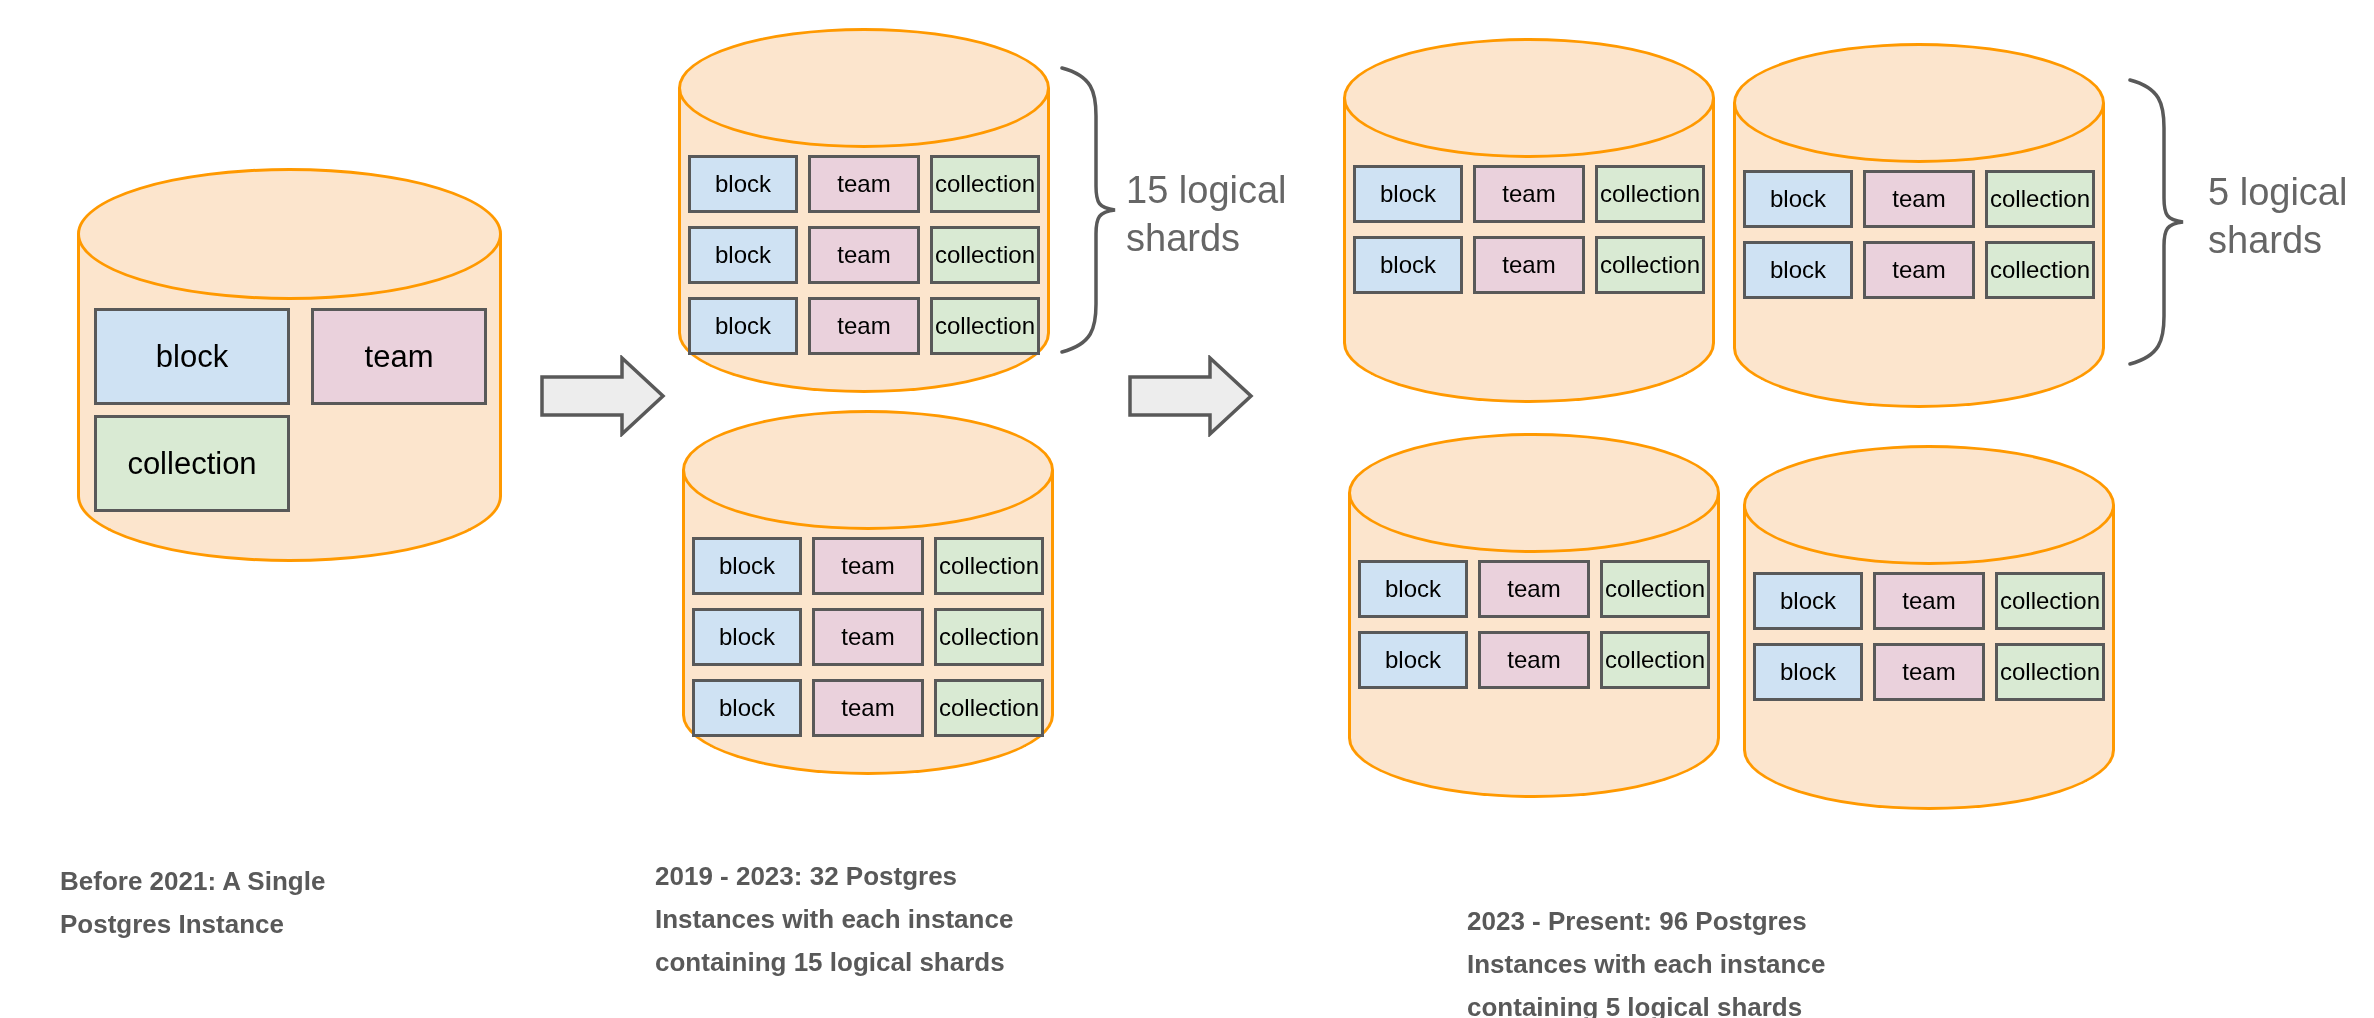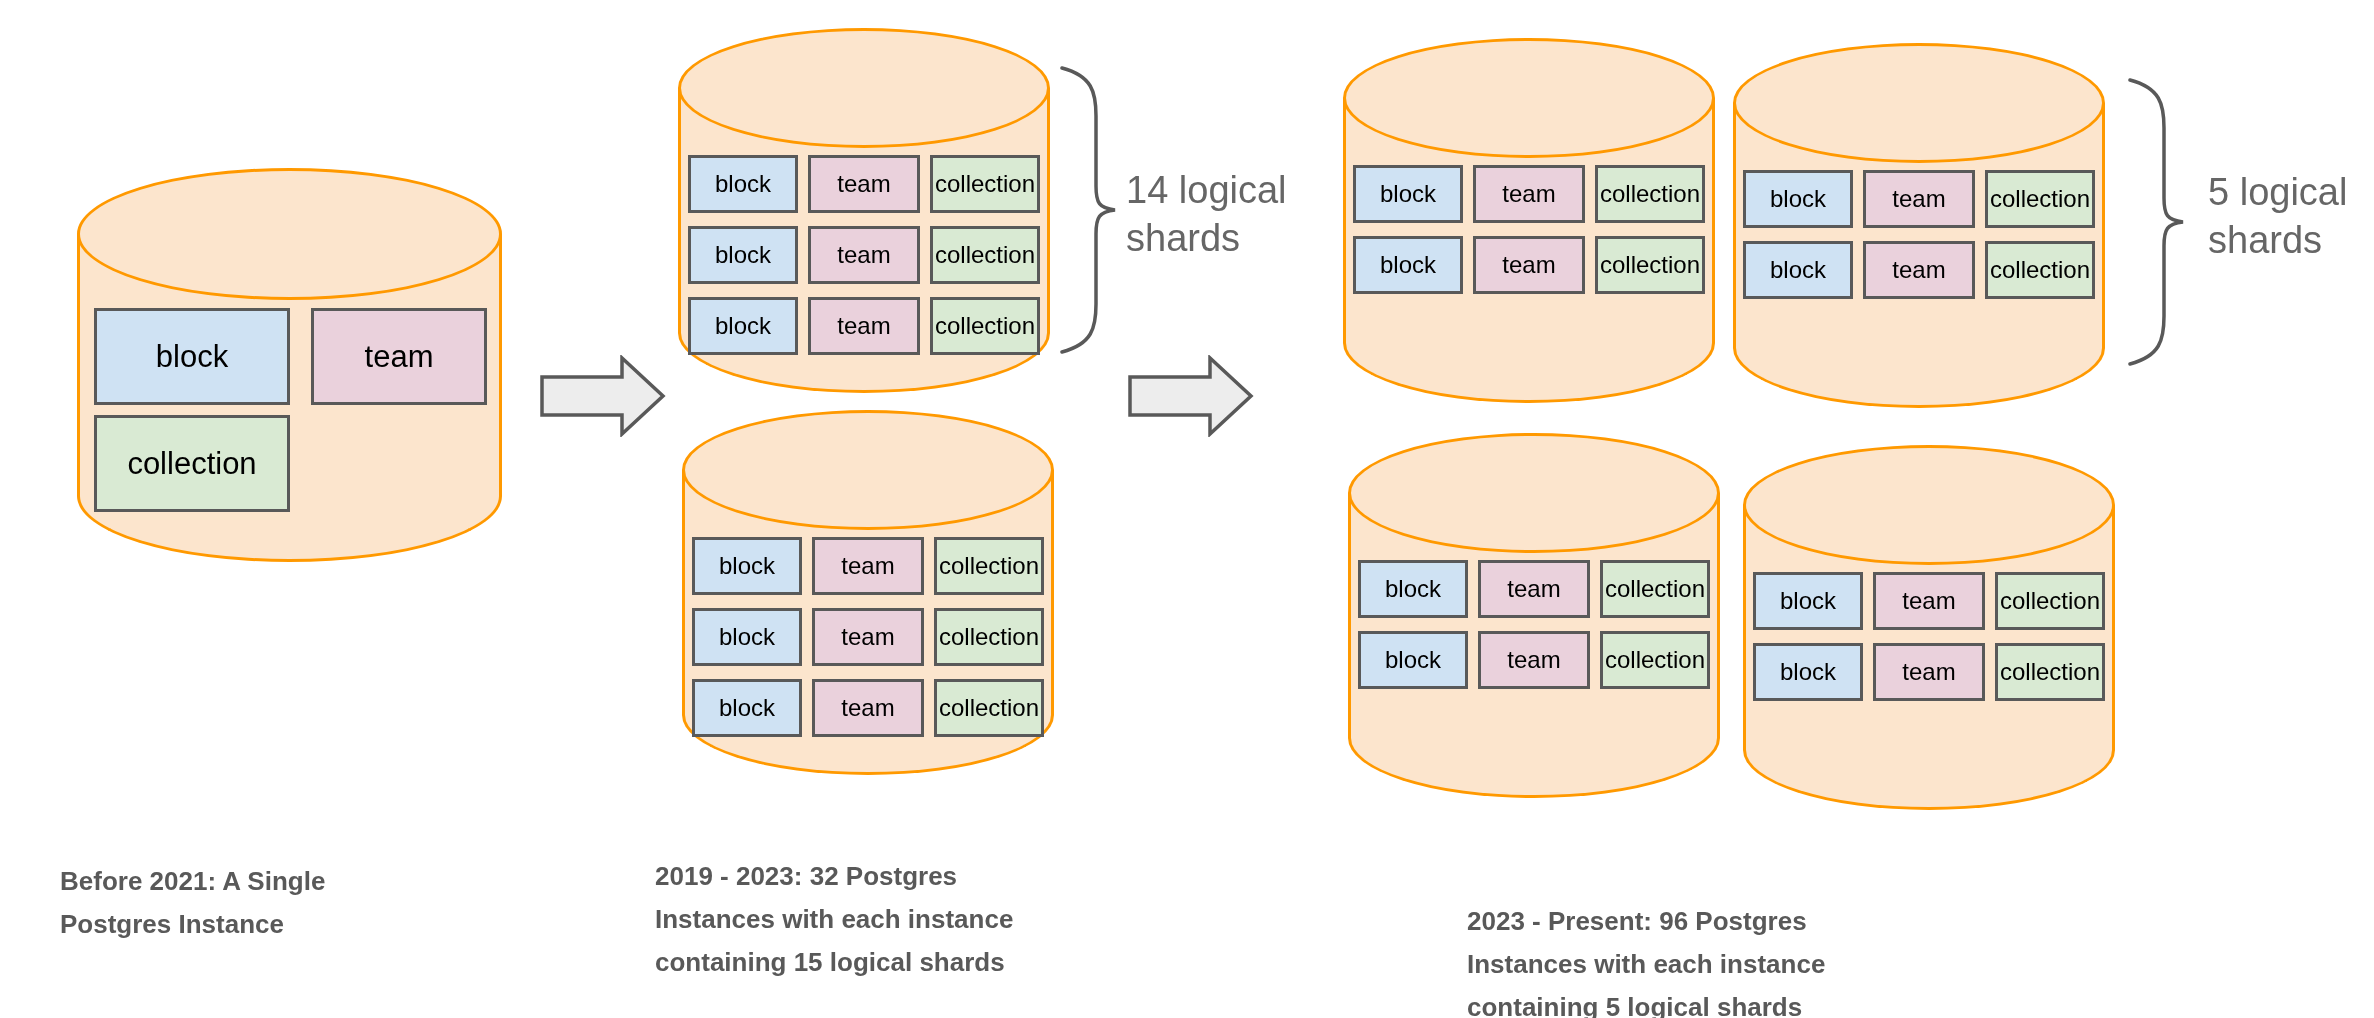--- a/index.html
+++ b/index.html
@@ -117,21 +117,21 @@
           <div class="shard-row">
             <div class="table-box t-block" style="background: rgb(207, 226, 243);">block</div>
             <div class="table-box t-team" style="background: rgb(234, 209, 220);">team</div>
             <div class="table-box t-collection" style="background: rgb(217, 234, 211);">collection</div>
           </div>
         </div>
     </div>
     <svg class="brace" style="left:1056px;top:64px;" width="64" height="292" viewBox="0 0 64 292">
       <path d="M6,4 C36,12 40,28 40,52 L40,122 C40,139 43,144 59,146 C43,148 40,153 40,170 L40,240 C40,264 36,280 6,288"></path>
     </svg>
-    <div class="shard-label" style="left:1126px;top:166px;width:260px;">14 logical
+    <div class="shard-label" style="left:1126px;top:166px;width:260px;">15 logical
 shards</div>
     <div class="caption" style="left:655px;top:855px;width:540px;">2019 - 2023: 32 Postgres
 Instances with each instance
 containing 15 logical shards</div>
   </div>
 
   <svg class="arrow" style="left:1128px;top:355px;" width="126" height="82" viewBox="0 0 126 82">
     <polygon points="2,22 82,22 82,3 123,41 82,79 82,60 2,60"></polygon>
   </svg>
 

